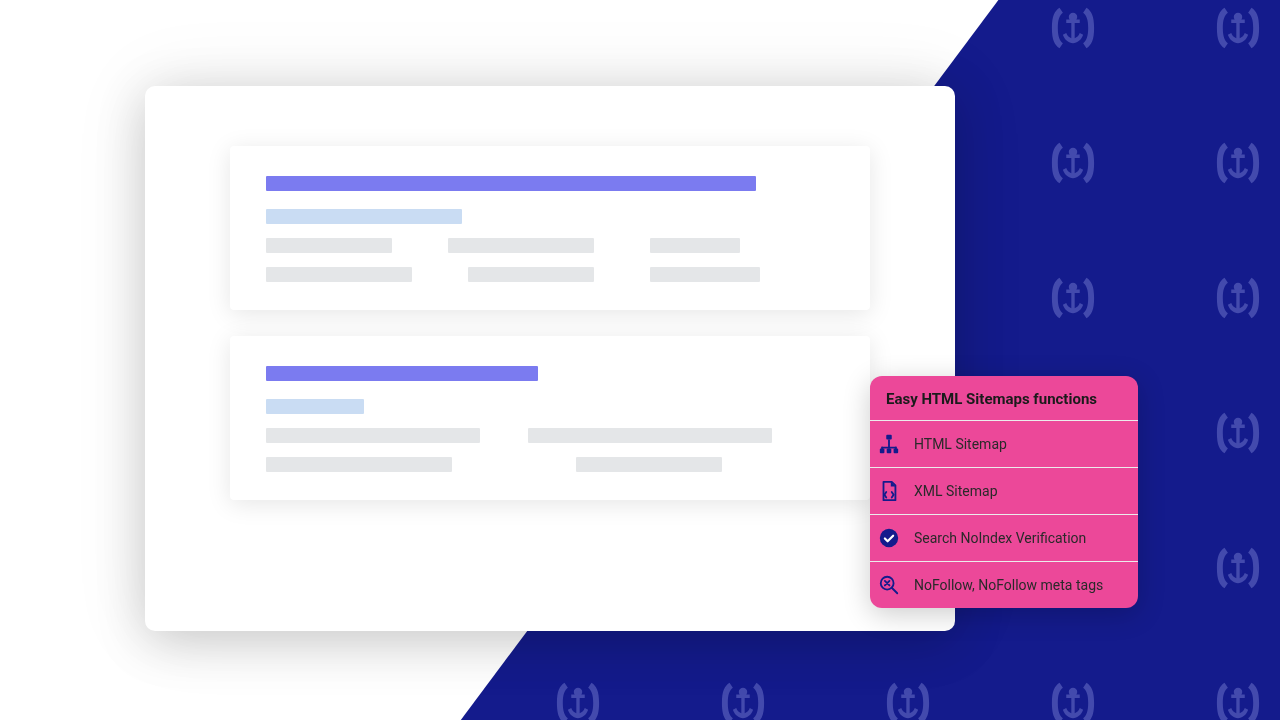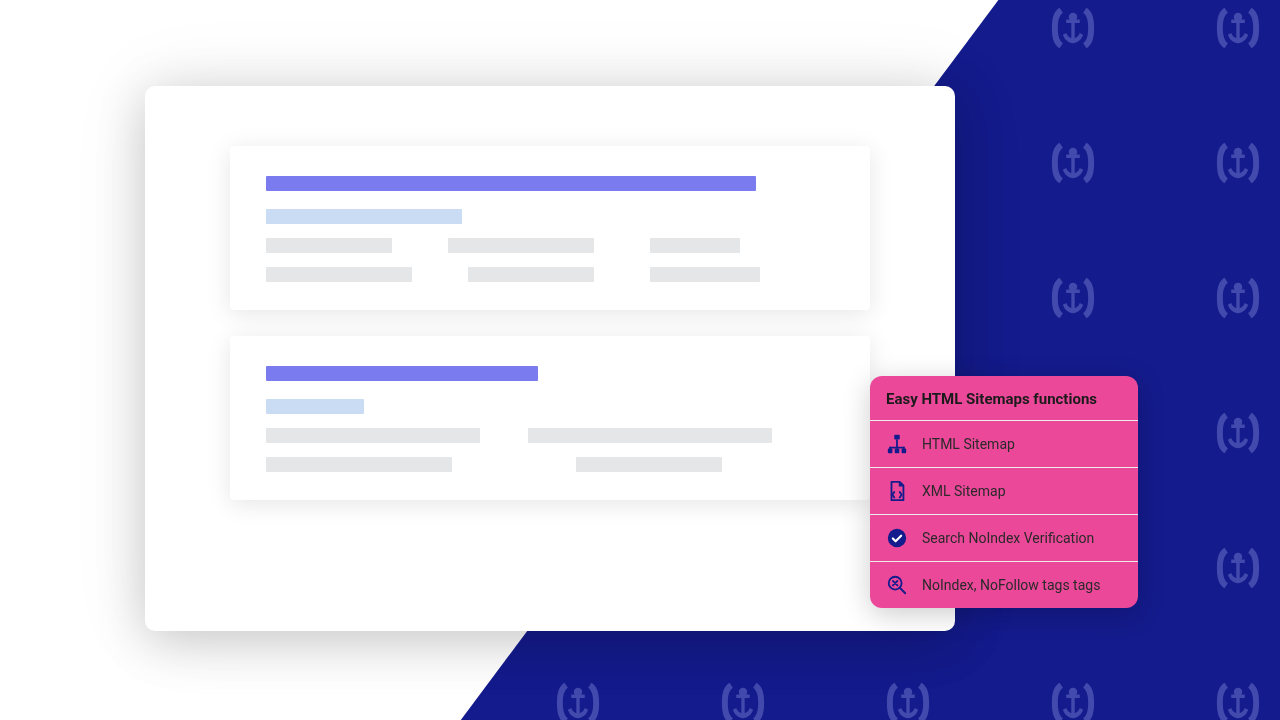--- a/index.html
+++ b/index.html
@@ -70,21 +70,21 @@
   .func-header {
     padding: 14px 16px 12px 16px;
     font-size: 15px;
     font-weight: 700;
     color: #1b1b1b;
   }
   .func-item {
     display: flex;
     align-items: center;
     gap: 14px;
-    padding: 12px 16px;
+    padding: 12px 8px;
     border-top: 1px solid #ececec;
     font-size: 14px;
     color: #2a2a2a;
   }
   .func-item:first-of-type { border-top: none; padding-top: 4px; }
   .func-icon { width: 22px; height: 22px; flex-shrink: 0; display: flex; align-items: center; justify-content: center; }
   .func-icon svg { width: 22px; height: 22px; }
   .func-icon path, .func-icon rect, .func-icon circle, .func-icon line { fill: #141b8c; }
   .func-icon .stroke { fill:none; stroke:#141b8c; stroke-width:2; }
 </style>
@@ -367,15 +367,15 @@
   </div>
 
   <div class="func-item">
     <span class="func-icon">
       <svg viewBox="0 0 24 24">
           <path class="stroke" d="M10 3a7 7 0 1 0 0 14 7 7 0 0 0 0-14z"></path>
           <path class="stroke" d="M15 15l6 6" stroke-linecap="round"></path>
           <path class="stroke" d="M7.5 7.5l5 5M12.5 7.5l-5 5" stroke-linecap="round"></path>
         </svg>
     </span>
-    <span>NoIndex, NoFollow tags tags</span>
+    <span>NoFollow, NoFollow meta tags</span>
   </div>
 </div>
 
 </body></html>

